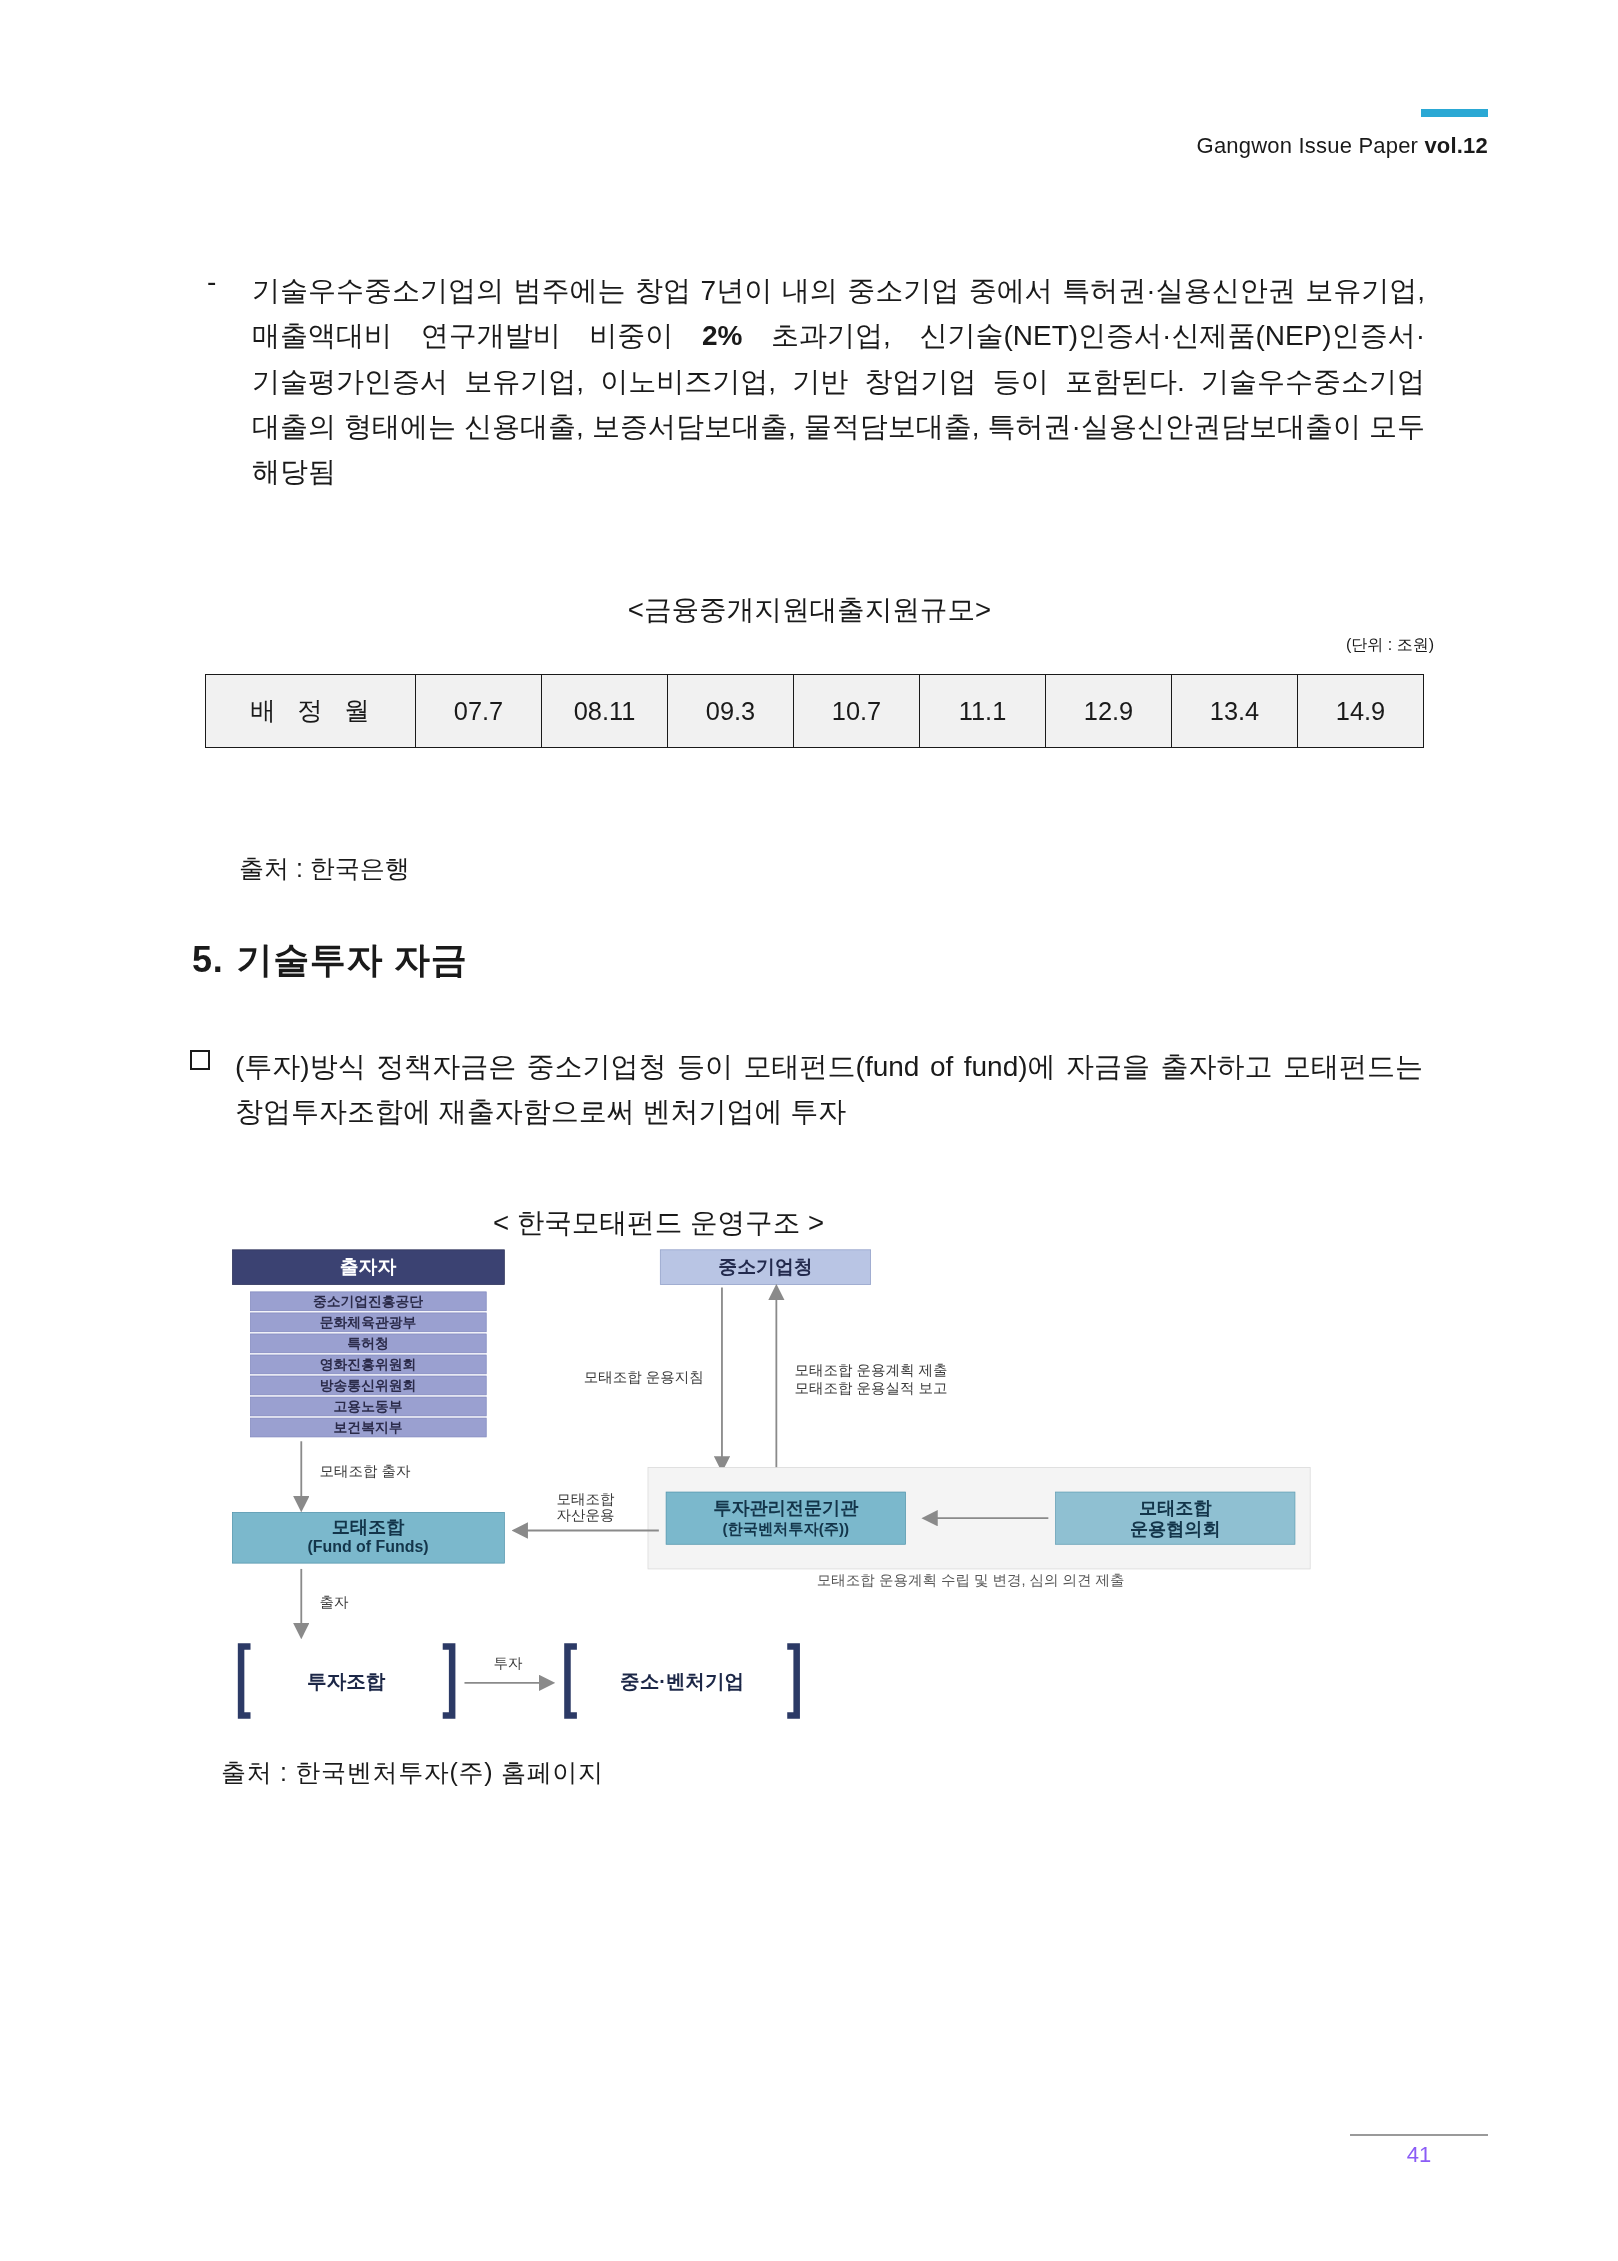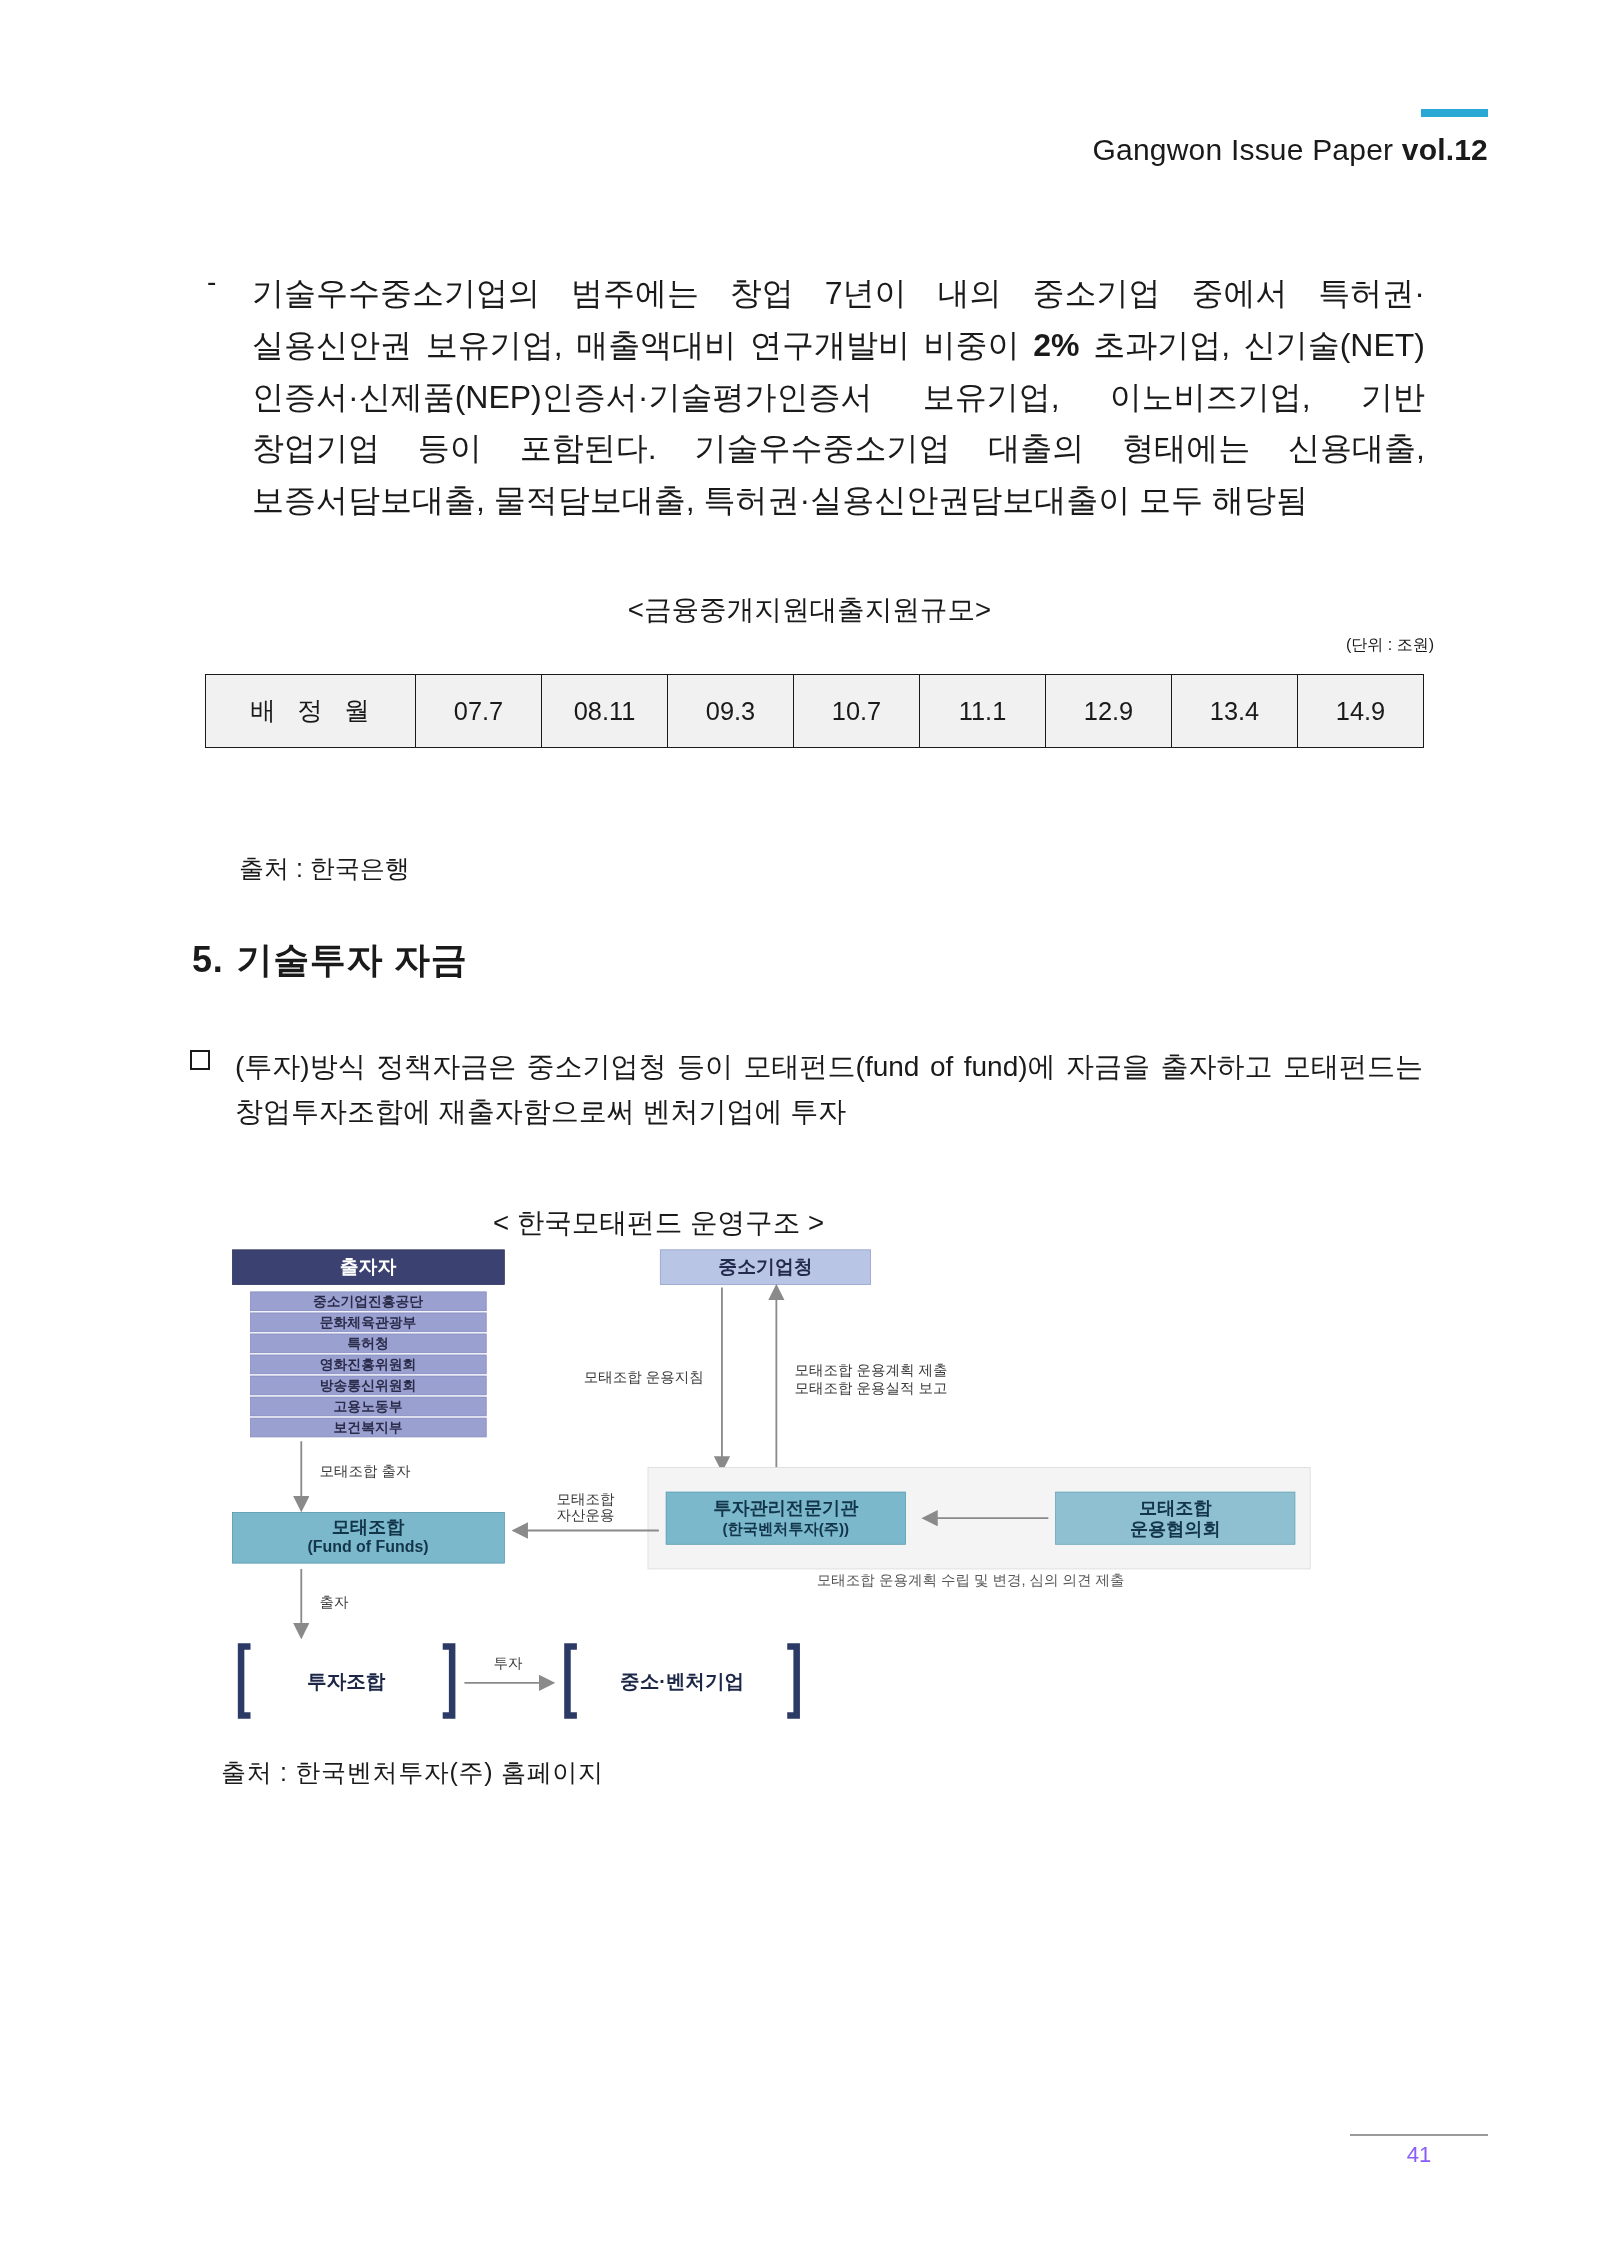--- a/index.html
+++ b/index.html
@@ -24,21 +24,21 @@
     text-align: right;
   }
   #header-accent {
     width: 67px;
     height: 8px;
     background: #2aa8d4;
     margin-left: auto;
     margin-bottom: 16px;
   }
   #header-text {
-    font-size: 30px;
+    font-size: 22px;
     letter-spacing: 0.2px;
     color: #1a1a1a;
     white-space: nowrap;
   }
   #header-text .vol {
     font-weight: bold;
   }
 
   
   #content {
@@ -57,21 +57,21 @@
   }
   .dash-block .dash {
     position: absolute;
     left: 0;
     top: 0;
     font-size: 28px;
     line-height: 1.0;
   }
   .dash-block .ptext {
     margin-left: 45px;
-    font-size: 32px;
+    font-size: 28px;
     line-height: 1.62;
     text-align: justify;
     text-justify: inter-character;
     word-break: keep-all;
   }
   .dash-block .ptext b {
     font-weight: bold;
   }
 
   

